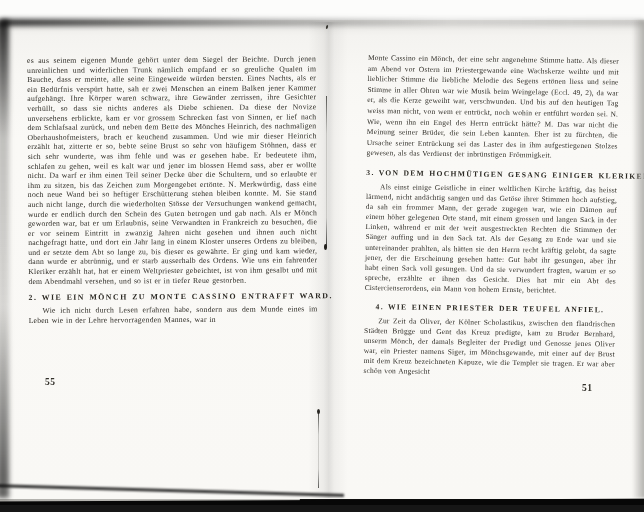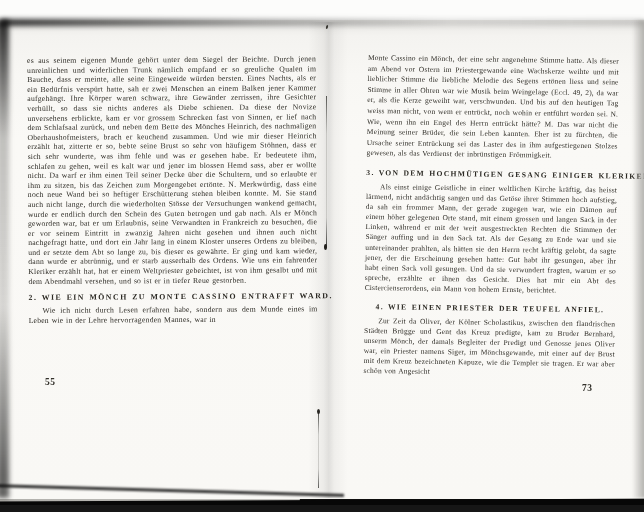--- a/index.html
+++ b/index.html
@@ -73,21 +73,21 @@
   </div>
   <div class="page-num page-num-left">55</div>
 
   <div class="page-text page-text-right">
     <p class="body">Monte Cassino ein Mönch, der eine sehr angenehme Stimme hatte. Als dieser am Abend vor Ostern im Priestergewande eine Wachskerze weihte und mit lieblicher Stimme die liebliche Melodie des Segens ertönen liess und seine Stimme in aller Ohren war wie Musik beim Weingelage (Eccl. 49, 2), da war er, als die Kerze geweiht war, verschwunden. Und bis auf den heutigen Tag weiss man nicht, von wem er entrückt, noch wohin er entführt worden sei. N. Wie, wenn ihn ein Engel des Herrn entrückt hätte? M. Das war nicht die Meinung seiner Brüder, die sein Leben kannten. Eher ist zu fürchten, die Ursache seiner Entrückung sei das Laster des in ihm aufgestiegenen Stolzes gewesen, als das Verdienst der inbrünstigen Frömmigkeit.</p>
     <h2 class="heading">3. VON DEM HOCHMÜTIGEN GESANG EINIGER KLERIKER.</h2>
     <p class="body sec indent">Als einst einige Geistliche in einer weltlichen Kirche kräftig, das heisst lärmend, nicht andächtig sangen und das Getöse ihrer Stimmen hoch aufstieg, da sah ein frommer Mann, der gerade zugegen war, wie ein Dämon auf einem höher gelegenen Orte stand, mit einem grossen und langen Sack in der Linken, während er mit der weit ausgestreckten Rechten die Stimmen der Sänger auffing und in den Sack tat. Als der Gesang zu Ende war und sie untereinander prahlten, als hätten sie den Herrn recht kräftig gelobt, da sagte jener, der die Erscheinung gesehen hatte: Gut habt ihr gesungen, aber ihr habt einen Sack voll gesungen. Und da sie verwundert fragten, warum er so spreche, erzählte er ihnen das Gesicht. Dies hat mir ein Abt des Cistercienserordens, ein Mann von hohem Ernste, berichtet.</p>
     <h2 class="heading">4. WIE EINEN PRIESTER DER TEUFEL ANFIEL.</h2>
     <p class="body sec indent">Zur Zeit da Oliver, der Kölner Scholastikus, zwischen den flandrischen Städten Brügge und Gent das Kreuz predigte, kam zu Bruder Bernhard, unserm Mönch, der damals Begleiter der Predigt und Genosse jenes Oliver war, ein Priester namens Siger, im Mönchsgewande, mit einer auf der Brust mit dem Kreuz bezeichneten Kapuze, wie die Templer sie tragen. Er war aber schön von Angesicht</p>
   </div>
-  <div class="page-num page-num-right">73</div>
+  <div class="page-num page-num-right">51</div>
 
   <div class="gutter"></div>
   <div class="crease-upper"></div>
   <div class="crease-lower"></div>
   <div class="speck s1"></div>
   <div class="speck s2"></div>
   <div class="speck s3"></div>
 
   <div class="shadow-top"></div>
   <div class="shadow-left"></div>

